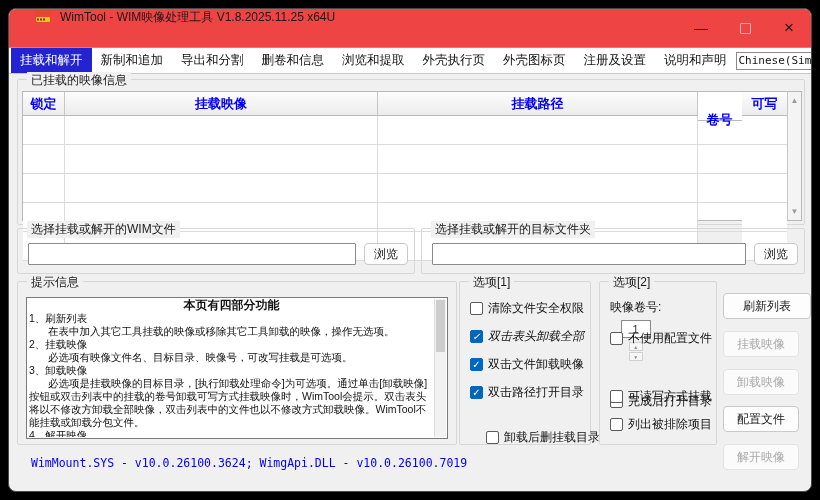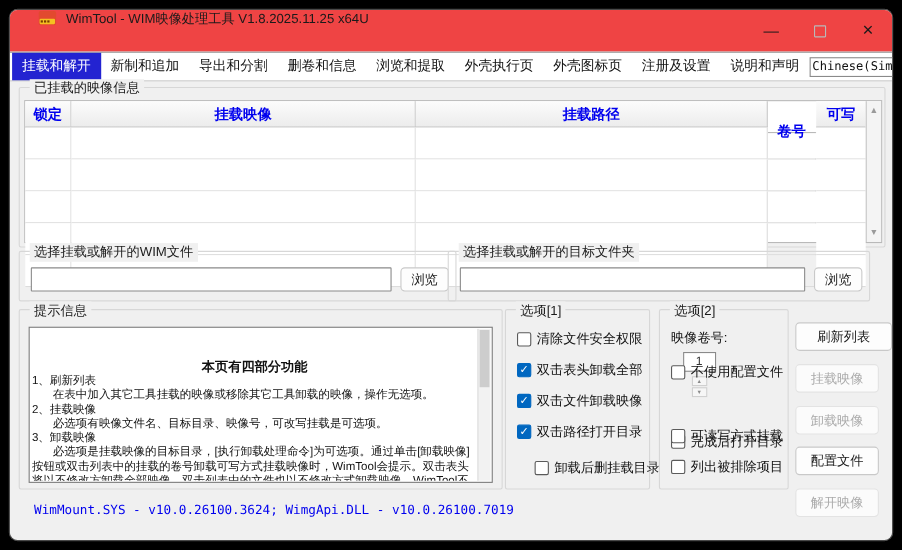--- a/index.html
+++ b/index.html
@@ -55,21 +55,21 @@
   .textinput{position:absolute;height:22px;border:1px solid #8a8a8a;background:#fff;box-sizing:border-box;
              font-size:12px;padding:0 4px;border-radius:1px;}
   .btn{position:absolute;display:flex;align-items:center;justify-content:center;background:#fdfdfd;
        border:1px solid #c9c9c9;border-radius:4px;font-size:12px;color:#1a1a1a;box-sizing:border-box;cursor:default;}
   .btn.disabled{color:#ababab;border-color:#e3e3e3;background:#fbfbfb;}
 
   
   .hintbox{position:absolute;left:8px;top:15px;width:422px;height:142px;border:1px solid #7a7a7a;
            background:#fff;box-sizing:border-box;overflow:hidden;}
   .hint-inner{position:absolute;left:2px;top:1px;right:13px;bottom:1px;overflow:hidden;
-              font-size:10.5px;line-height:13px;color:#111;margin-top:28px;}
+              font-size:10.5px;line-height:13px;color:#111;}
   .hint-heading{text-align:center;font-weight:bold;font-size:12px;}
   .hint-line{text-align:left;}
   .hint-line.ind{text-indent:1.8em;}
   .hint-scroll{position:absolute;right:1px;top:1px;bottom:1px;width:11px;background:#f2f2f2;border-left:1px solid #dcdcdc;}
   .hint-thumb{position:absolute;left:1px;right:1px;top:1px;height:52px;background:#cdcdcd;}
 
   
   .opt-item{position:absolute;left:10px;display:flex;align-items:center;gap:5px;}
   .spin-row{position:absolute;left:10px;display:flex;align-items:center;gap:4px;font-size:12px;color:#111;}
   .spin-field{width:30px;height:18px;border:1px solid #8a8a8a;background:#fff;display:flex;align-items:center;
@@ -176,21 +176,21 @@
       </div>
     </div>
   </div>
 
   <div class="groupbox" style="left:8px;top:219px;width:398px;height:46px;">
     <span class="gb-label">选择挂载或解开的WIM文件</span>
     <input class="textinput" style="left: 10px; top: 14px; width: 328px;" value="">
     <div class="btn" style="right:6px;top:14px;width:44px;height:22px;">浏览</div>
   </div>
 
-  <div class="groupbox" style="left:398px;top:219px;width:384px;height:46px;">
+  <div class="groupbox" style="left:412px;top:219px;width:384px;height:46px;">
     <span class="gb-label">选择挂载或解开的目标文件夹</span>
     <input class="textinput" style="left: 10px; top: 14px; width: 314px;" value="">
     <div class="btn" style="right:6px;top:14px;width:44px;height:22px;">浏览</div>
   </div>
 
   <div class="groupbox" style="left:8px;top:272px;width:440px;height:164px;">
     <span class="gb-label">提示信息</span>
     <div class="hintbox">
       <div class="hint-inner">
         <div class="hint-heading">本页有四部分功能</div>
@@ -207,33 +207,33 @@
       </div>
     </div>
   </div>
 
   <div class="groupbox" style="left:450px;top:272px;width:132px;height:164px;">
     <span class="gb-label">选项[1]</span>
     <div class="opt-item" style="top:18px;">
       <span class="cb"></span>
       <span class="cb-label">清除文件安全权限</span>
     </div>
-    <div class="opt-item" style="top:46px;">
+    <div class="opt-item" style="top:46px;font-style:italic;">
       <span class="cb checked"></span>
       <span class="cb-label">双击表头卸载全部</span>
     </div>
     <div class="opt-item" style="top:74px;">
       <span class="cb checked"></span>
       <span class="cb-label">双击文件卸载映像</span>
     </div>
     <div class="opt-item" style="top:102px;">
       <span class="cb checked"></span>
       <span class="cb-label">双击路径打开目录</span>
     </div>
-    <div class="opt-item" style="top:135px;padding-left:16px;">
+    <div class="opt-item" style="top:147px;padding-left:16px;">
       <span class="cb"></span>
       <span class="cb-label">卸载后删挂载目录</span>
     </div>
   </div>
 
   <div class="groupbox" style="left:590px;top:272px;width:118px;height:164px;">
     <span class="gb-label">选项[2]</span>
     <div class="spin-row" style="top:17px;flex-direction:column;">
       <span>映像卷号:</span>
       <span class="spin-field">1</span>

